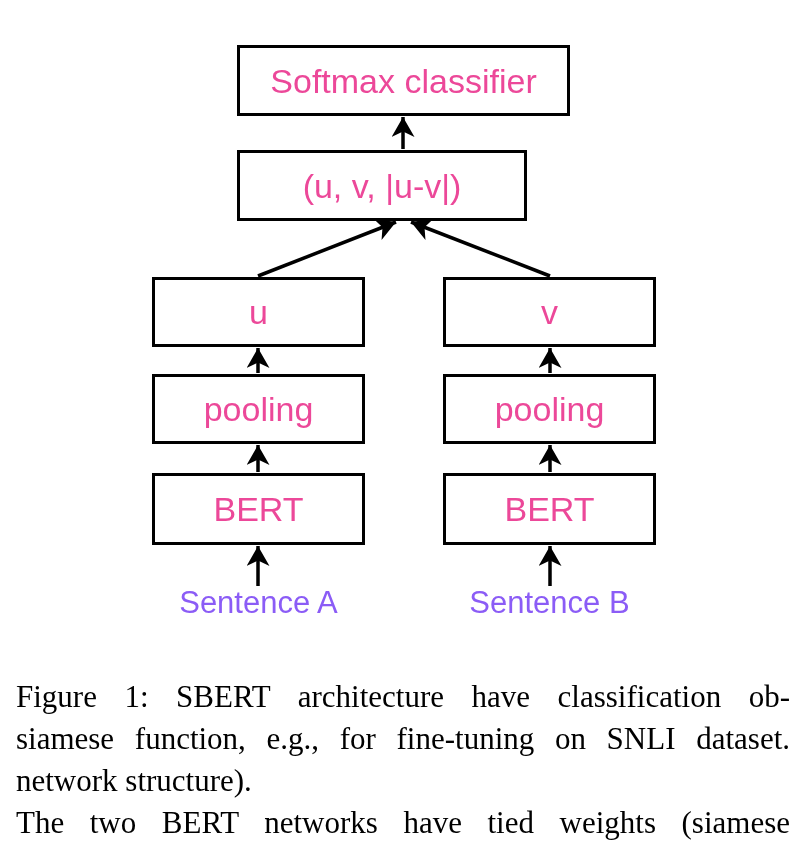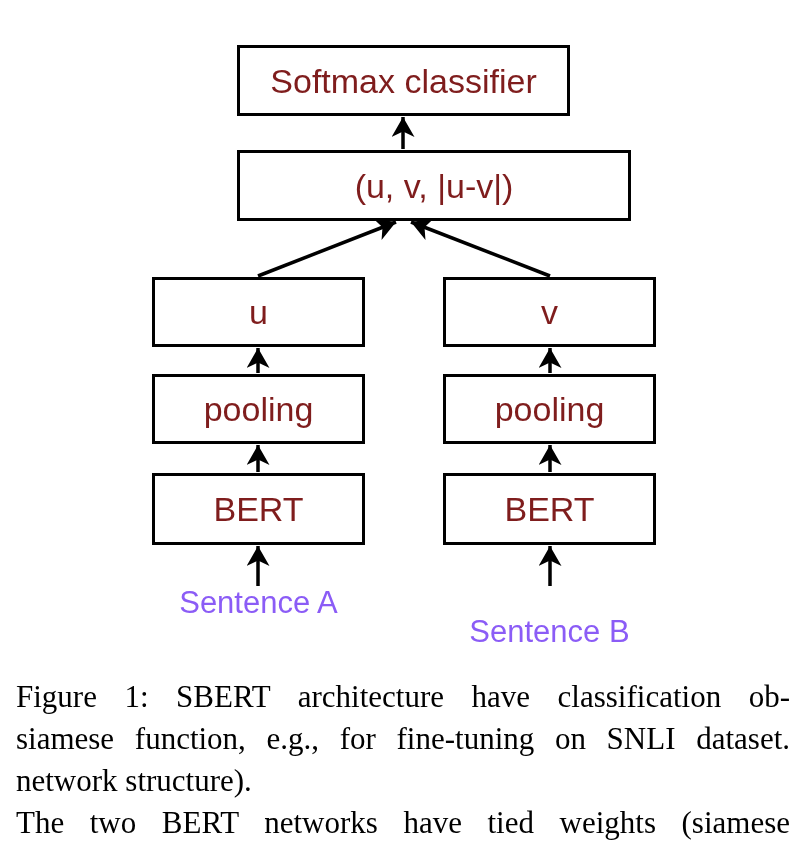--- a/index.html
+++ b/index.html
@@ -33,21 +33,21 @@
   .box {
     position: absolute;
     box-sizing: border-box;
     border: 3px solid #000000;
     background: #ffffff;
     display: flex;
     align-items: center;
     justify-content: center;
     font-size: 34px;
     line-height: 1;
-    color: #7f1d1d;
+    color: #ec4899;
     white-space: nowrap;
   }
   .sent-label {
     position: absolute;
     text-align: center;
     font-size: 31px;
     line-height: 34px;
     color: #8b5cf6;
     white-space: nowrap;
   }
@@ -95,21 +95,21 @@
       <line x1="550" y1="472" x2="550" y2="445" stroke="#000000" stroke-width="3.5" marker-end="url(#ah)"></line>
 
       <line x1="258" y1="586" x2="258" y2="546" stroke="#000000" stroke-width="3.5" marker-end="url(#ah)"></line>
       <line x1="550" y1="586" x2="550" y2="546" stroke="#000000" stroke-width="3.5" marker-end="url(#ah)"></line>
     </svg>
 
     <div class="box" style="left:237px; top:45px; width:333px; height:71px;">
       <span>Softmax classifier</span>
     </div>
 
-    <div class="box" style="left:237px; top:150px; width:394px; height:71px;">
+    <div class="box" style="left:237px; top:150px; width:290px; height:71px;">
       <span>(u, v, |u-v|)</span>
     </div>
 
     <div class="box" style="left:152px; top:277px; width:213px; height:70px;">
       <span>u</span>
     </div>
 
     <div class="box" style="left:443px; top:277px; width:213px; height:70px;">
       <span>v</span>
     </div>
@@ -125,21 +125,21 @@
     <div class="box" style="left:152px; top:473px; width:213px; height:72px;">
       <span>BERT</span>
     </div>
 
     <div class="box" style="left:443px; top:473px; width:213px; height:72px;">
       <span>BERT</span>
     </div>
 
     <div class="sent-label" style="left:152px; top:586px; width:213px;">Sentence A</div>
 
-    <div class="sent-label" style="left:443px; top:586px; width:213px;margin-top:29px;">Sentence B</div>
+    <div class="sent-label" style="left:443px; top:586px; width:213px;">Sentence B</div>
 
   </div>
 
   <div class="caption">
     <div class="cap-line">Figure 1: SBERT architecture have classification ob-</div>
     <div class="cap-line">siamese function, e.g., for fine-tuning on SNLI dataset.</div>
     <div class="cap-line last">network structure).</div>
     <div class="cap-line">The two BERT networks have tied weights (siamese</div>
   </div>
 

